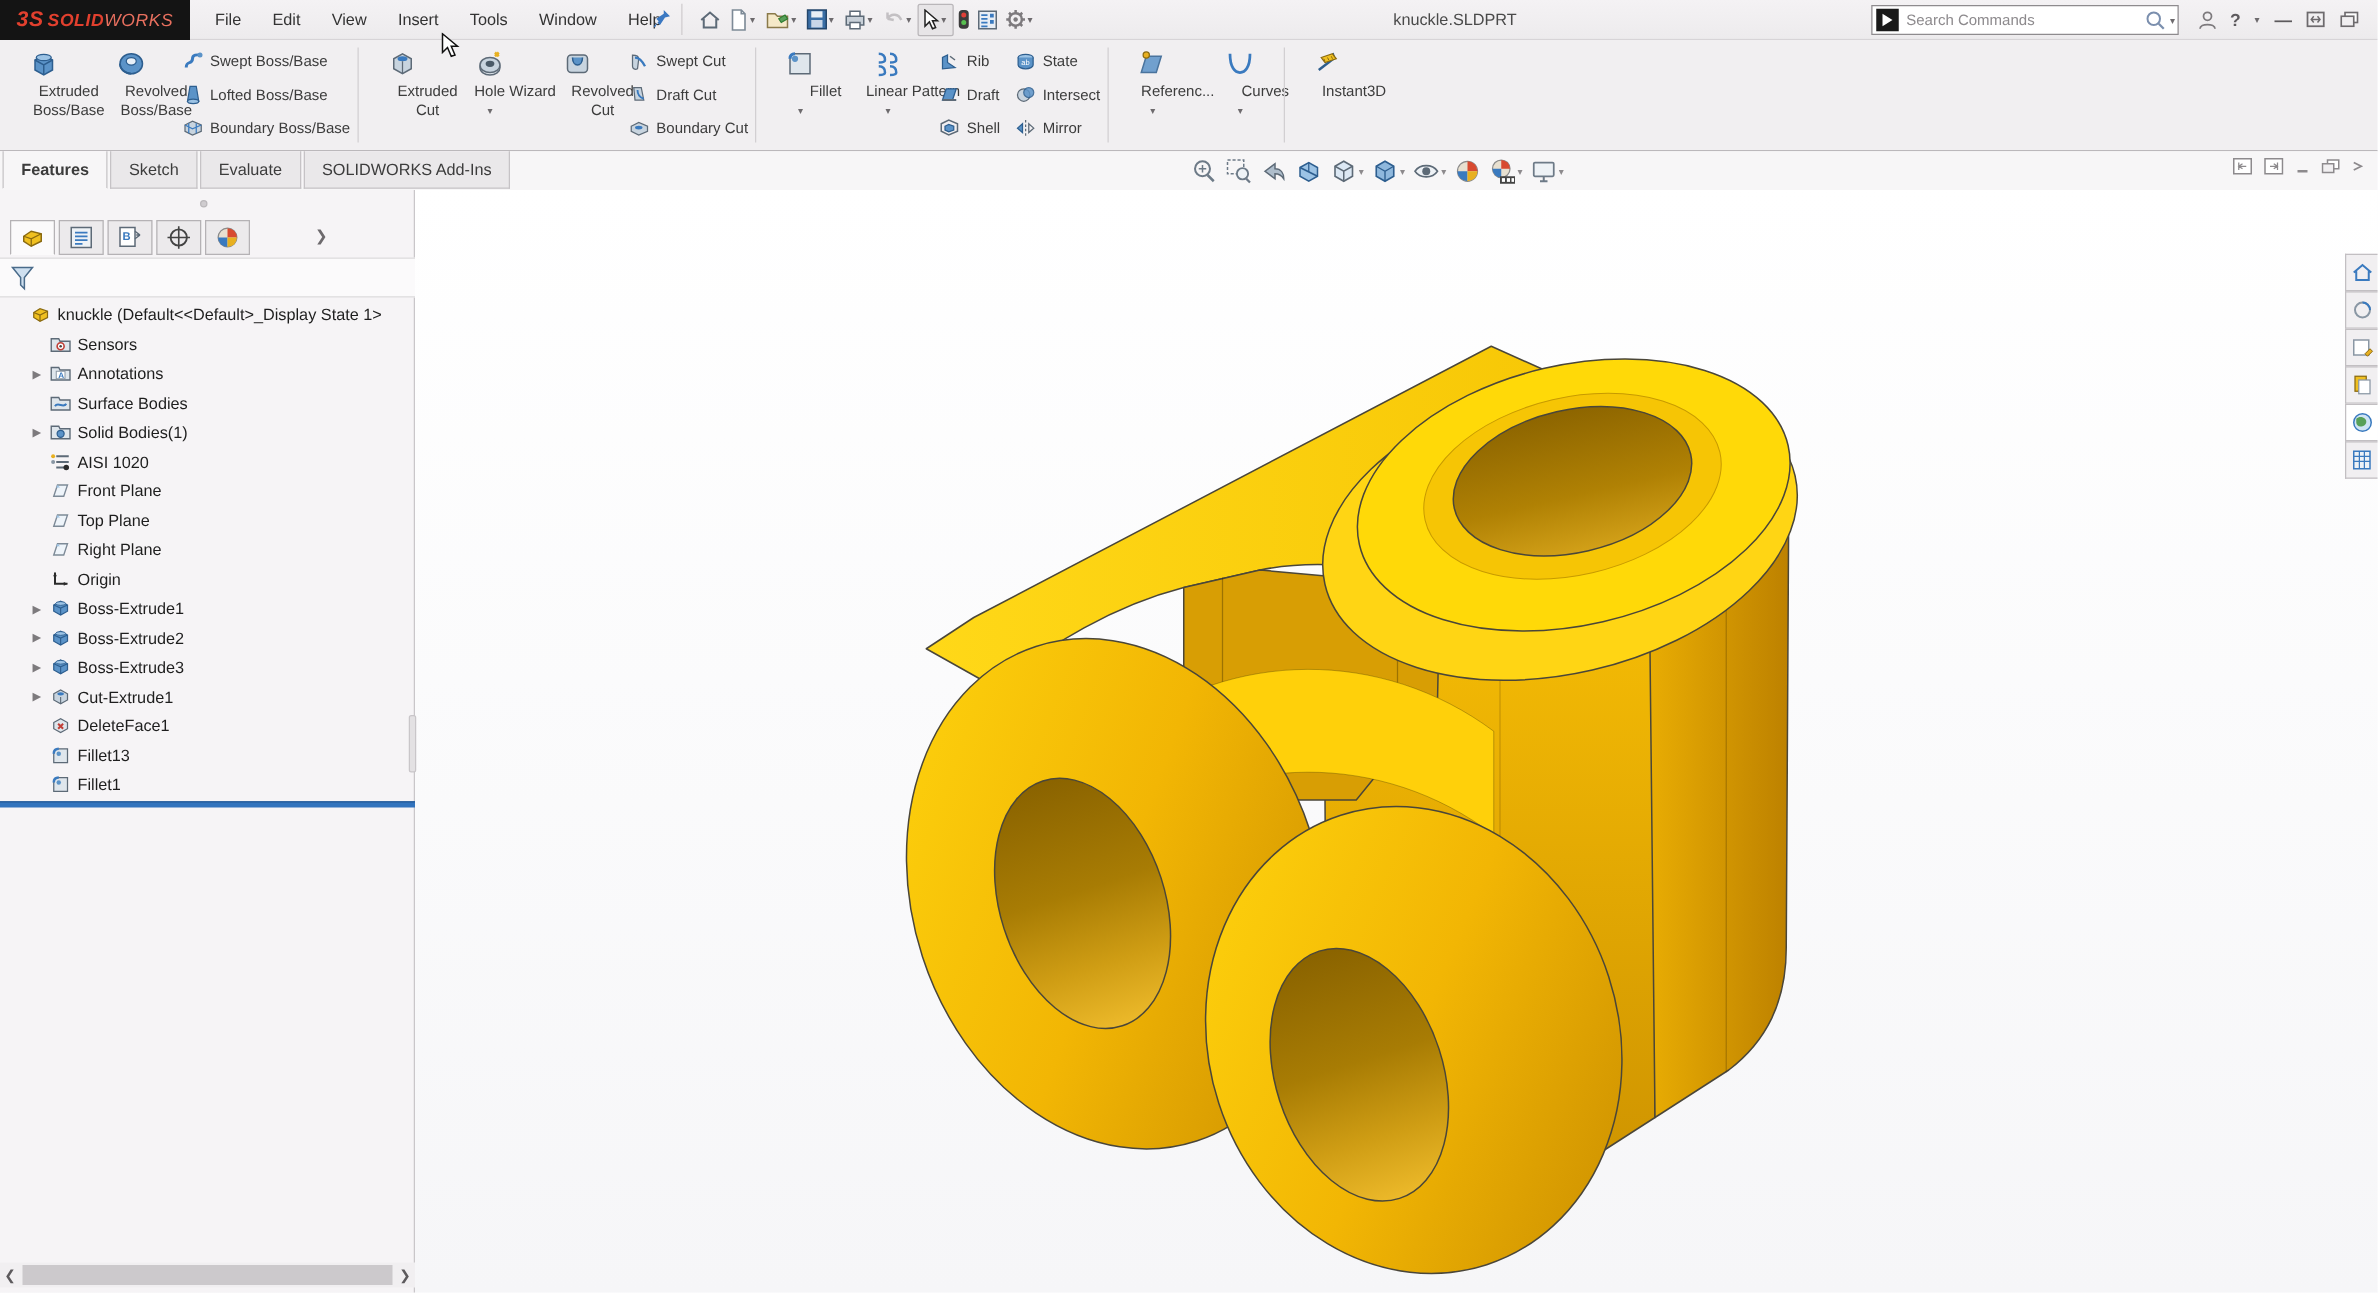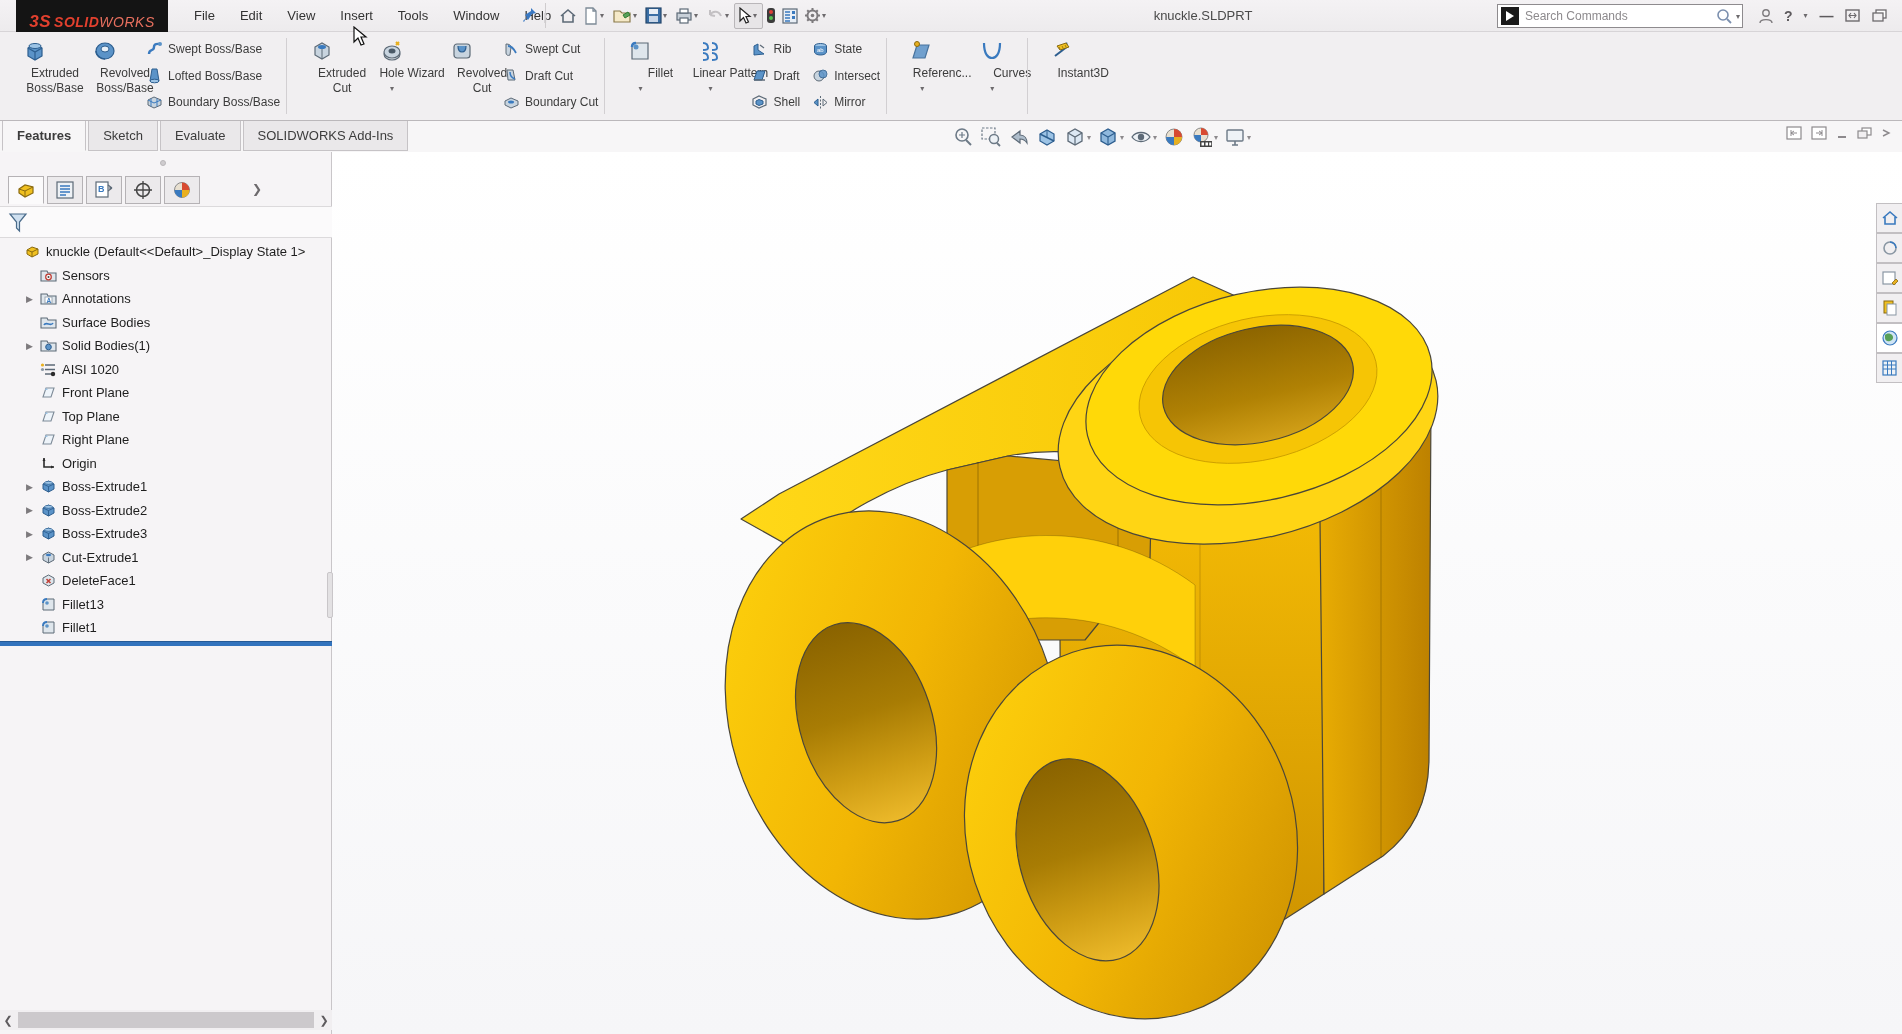--- a/index.html
+++ b/index.html
@@ -2,36 +2,36 @@
 <html><head>
 <meta charset="utf-8">
 <style>
   * { margin:0; padding:0; box-sizing:border-box; }
   html,body { width:1902px; height:1034px; overflow:hidden;
     font-family:"Liberation Sans", sans-serif; background:#fdfdfe; }
 
   
   #titlebar { position:absolute; left:0; top:0; width:1902px; height:32px;
     background:linear-gradient(#f4f2f4,#edebed); border-bottom:1px solid #d7d4d7; }
-  #logo-box { position:absolute; left:16px; top:0; width:152px; height:34px;
+  #logo-box { position:absolute; left:0; top:0; width:152px; height:34px;
     background:#141414; border-bottom:2px solid #c41e1e; display:flex;
-    align-items:flex-end; justify-content:center; }
+    align-items:center; justify-content:center; }
   #logo-text { color:#e2402e; font-size:14px; font-style:italic; letter-spacing:.5px; white-space:nowrap; }
   #logo-text .ds { font-weight:bold; font-size:17px; margin-right:3px; }
   #logo-text .solid { font-weight:bold; }
   #logo-text .works { font-weight:normal; color:#e8705f; }
-  #menubar { position:absolute; left:186px; top:0; height:31px; display:flex; align-items:center; gap:9px;justify-content:flex-end; }
+  #menubar { position:absolute; left:164px; top:0; height:31px; display:flex; align-items:center; gap:9px;justify-content:flex-end; }
   .menu-item { font-size:13px; color:#333; padding:4px 8px; cursor:default; }
   #pin-icon { position:absolute; left:522px; top:6px; }
   .tb-sep { position:absolute; top:3px; width:1px; height:25px; background:#cfccce; }
   #quick-access { position:absolute; left:556px; top:0; height:31px; display:flex; align-items:center; }
   .qa-btn { display:flex; align-items:center; height:26px; padding:0 3px; }
   .qa-caret { font-size:8px; color:#6d6a6d; margin:0 2px 0 1px; }
   .qa-select { border:1px solid #b9b6b9; background:#e7e5e7; border-radius:2px; }
-  #doc-title { position:absolute; left:1093px; top:8px; width:220px; text-align:center;
+  #doc-title { position:absolute; left:1054px; top:8px; width:220px; text-align:center;
     font-size:13px; color:#4a4a4a; }
   #search-box { position:absolute; left:1497px; top:4px; width:246px; height:24px;
     background:#fff; border:1px solid #8e8b8e; display:flex; align-items:center; }
   #search-logo { width:18px; height:18px; background:#1a1a1a; margin:0 6px 0 3px;
     display:flex; align-items:center; justify-content:center; }
   #search-input { flex:1; border:none; outline:none; font-size:12px; color:#555;
     font-family:"Liberation Sans",sans-serif; background:transparent; }
   #search-input::placeholder { color:#8d8a8d; }
   #titlebar-right { position:absolute; left:1758px; top:0; height:31px; display:flex; align-items:center; gap:10px; }
   .tr-glyph { color:#5d5a5d; font-size:14px; }

